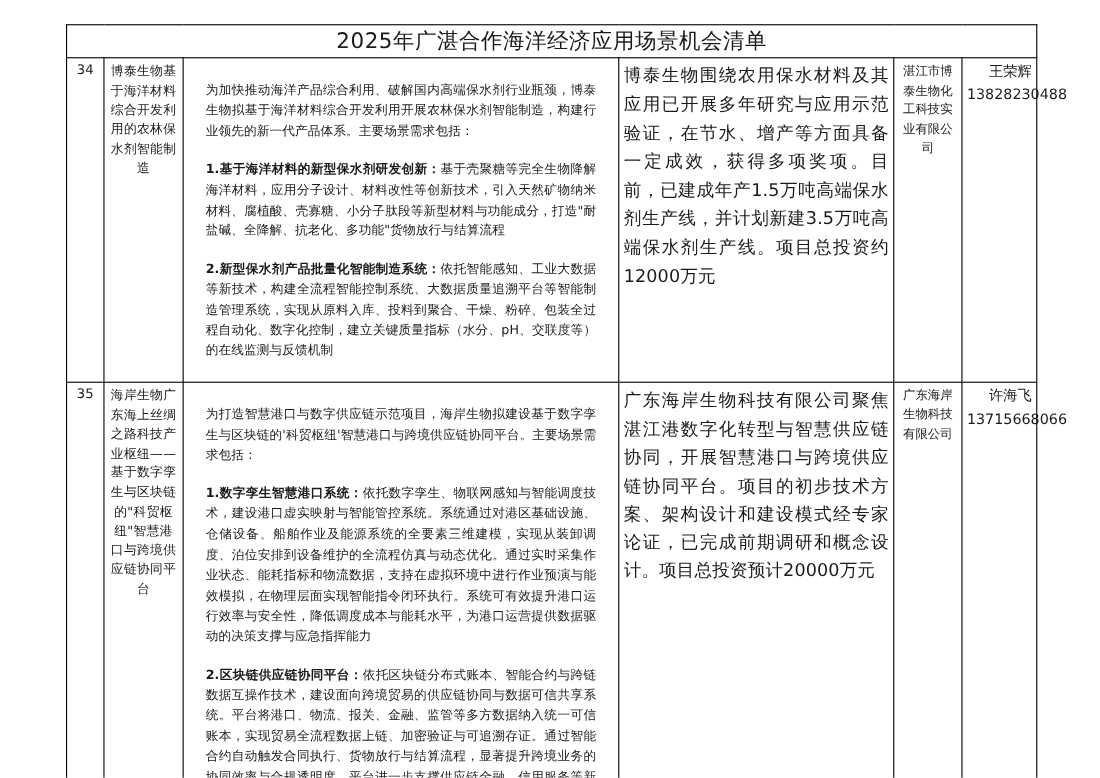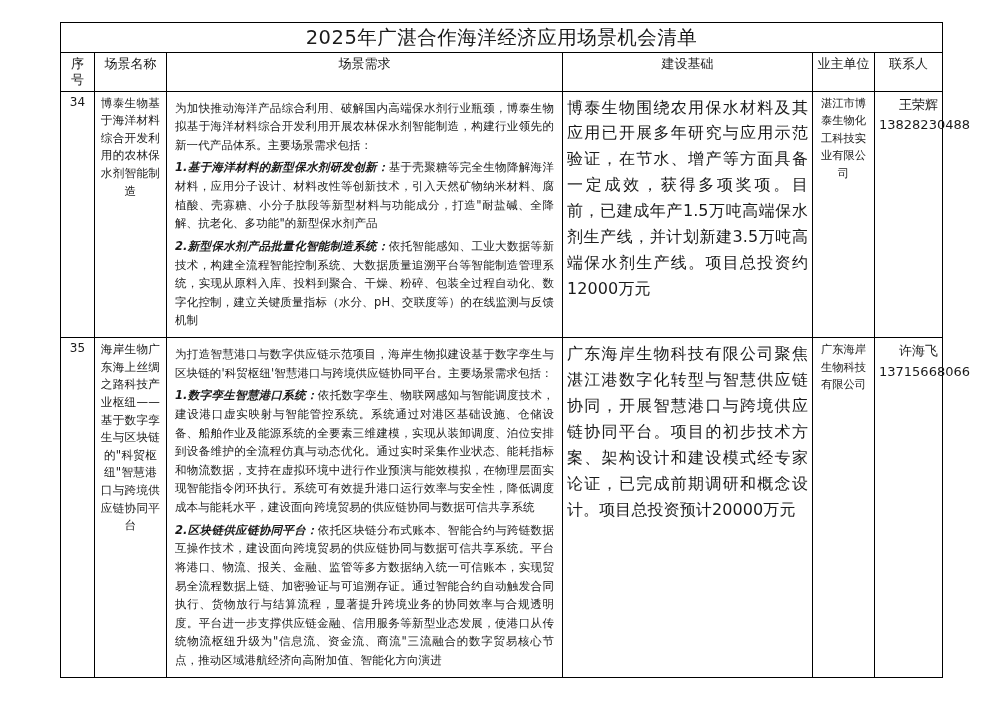--- a/index.html
+++ b/index.html
@@ -96,28 +96,27 @@
     word-break: break-all;
   }
   td.cell-contact {
     text-align: right;
     vertical-align: middle;
     font-size: 13px;
     line-height: 1.6;
     white-space: nowrap;
   }
   .req-p {
-    margin: 4px;
+    margin: 16px;
   }
   .req-p.b-lead {
     margin-top: 0;
   }
   .lead {
     font-weight: bold;
-    font-style: italic;
   }
   .footer {
     position: absolute;
     left: 0;
     right: 0;
     bottom: 14px;
     text-align: center;
     font-size: 11px;
     color: #6f6f6f;
     letter-spacing: 2px;
@@ -137,51 +136,43 @@
       <col class="col-basis">
       <col class="col-owner">
       <col class="col-contact">
     </colgroup>
 
     <tbody>
       <tr>
         <td class="title-cell" colspan="6">2025年广湛合作海洋经济应用场景机会清单</td>
       </tr>
 
-      <tr class="hdr">
-        <td>序号</td>
-        <td>场景名称</td>
-        <td>场景需求</td>
-        <td>建设基础</td>
-        <td>业主单位</td>
-        <td>联系人</td>
-      </tr>
 
       <tr>
         <td class="cell-idx">34</td>
         <td class="cell-name">博泰生物基于海洋材料综合开发利用的农林保水剂智能制造</td>
         <td class="cell-req">
           <p class="req-p">为加快推动海洋产品综合利用、破解国内高端保水剂行业瓶颈，博泰生物拟基于海洋材料综合开发利用开展农林保水剂智能制造，构建行业领先的新一代产品体系。主要场景需求包括：</p>
-          <p class="req-p b-lead"><span class="lead">1.基于海洋材料的新型保水剂研发创新：</span><span>基于壳聚糖等完全生物降解海洋材料，应用分子设计、材料改性等创新技术，引入天然矿物纳米材料、腐植酸、壳寡糖、小分子肽段等新型材料与功能成分，打造"耐盐碱、全降解、抗老化、多功能"的新型保水剂产品</span></p>
+          <p class="req-p b-lead"><span class="lead">1.基于海洋材料的新型保水剂研发创新：</span><span>基于壳聚糖等完全生物降解海洋材料，应用分子设计、材料改性等创新技术，引入天然矿物纳米材料、腐植酸、壳寡糖、小分子肽段等新型材料与功能成分，打造"耐盐碱、全降解、抗老化、多功能"货物放行与结算流程</span></p>
           <p class="req-p b-lead"><span class="lead">2.新型保水剂产品批量化智能制造系统：</span><span>依托智能感知、工业大数据等新技术，构建全流程智能控制系统、大数据质量追溯平台等智能制造管理系统，实现从原料入库、投料到聚合、干燥、粉碎、包装全过程自动化、数字化控制，建立关键质量指标（水分、pH、交联度等）的在线监测与反馈机制</span></p>
         </td>
         <td class="cell-basis">博泰生物围绕农用保水材料及其应用已开展多年研究与应用示范验证，在节水、增产等方面具备一定成效，获得多项奖项。目前，已建成年产1.5万吨高端保水剂生产线，并计划新建3.5万吨高端保水剂生产线。项目总投资约12000万元</td>
         <td class="cell-owner">湛江市博泰生物化工科技实业有限公司</td>
         <td class="cell-contact">
           <div>王荣辉</div>
           <div class="nowrap-num">13828230488</div>
         </td>
       </tr>
 
       <tr>
         <td class="cell-idx">35</td>
         <td class="cell-name">海岸生物广东海上丝绸之路科技产业枢纽——基于数字孪生与区块链的"科贸枢纽"智慧港口与跨境供应链协同平台</td>
         <td class="cell-req">
           <p class="req-p">为打造智慧港口与数字供应链示范项目，海岸生物拟建设基于数字孪生与区块链的'科贸枢纽'智慧港口与跨境供应链协同平台。主要场景需求包括：</p>
-          <p class="req-p b-lead"><span class="lead">1.数字孪生智慧港口系统：</span><span>依托数字孪生、物联网感知与智能调度技术，建设港口虚实映射与智能管控系统。系统通过对港区基础设施、仓储设备、船舶作业及能源系统的全要素三维建模，实现从装卸调度、泊位安排到设备维护的全流程仿真与动态优化。通过实时采集作业状态、能耗指标和物流数据，支持在虚拟环境中进行作业预演与能效模拟，在物理层面实现智能指令闭环执行。系统可有效提升港口运行效率与安全性，降低调度成本与能耗水平，建设面向跨境贸易的供应链协同与数据可信共享系统</span></p>
+          <p class="req-p b-lead"><span class="lead">1.数字孪生智慧港口系统：</span><span>依托数字孪生、物联网感知与智能调度技术，建设港口虚实映射与智能管控系统。系统通过对港区基础设施、仓储设备、船舶作业及能源系统的全要素三维建模，实现从装卸调度、泊位安排到设备维护的全流程仿真与动态优化。通过实时采集作业状态、能耗指标和物流数据，支持在虚拟环境中进行作业预演与能效模拟，在物理层面实现智能指令闭环执行。系统可有效提升港口运行效率与安全性，降低调度成本与能耗水平，为港口运营提供数据驱动的决策支撑与应急指挥能力</span></p>
           <p class="req-p b-lead"><span class="lead">2.区块链供应链协同平台：</span><span>依托区块链分布式账本、智能合约与跨链数据互操作技术，建设面向跨境贸易的供应链协同与数据可信共享系统。平台将港口、物流、报关、金融、监管等多方数据纳入统一可信账本，实现贸易全流程数据上链、加密验证与可追溯存证。通过智能合约自动触发合同执行、货物放行与结算流程，显著提升跨境业务的协同效率与合规透明度。平台进一步支撑供应链金融、信用服务等新型业态发展，使港口从传统物流枢纽升级为"信息流、资金流、商流"三流融合的数字贸易核心节点，推动区域港航经济向高附加值、智能化方向演进</span></p>
         </td>
         <td class="cell-basis">广东海岸生物科技有限公司聚焦湛江港数字化转型与智慧供应链协同，开展智慧港口与跨境供应链协同平台。项目的初步技术方案、架构设计和建设模式经专家论证，已完成前期调研和概念设计。项目总投资预计20000万元</td>
         <td class="cell-owner">广东海岸生物科技有限公司</td>
         <td class="cell-contact">
           <div>许海飞</div>
           <div class="nowrap-num">13715668066</div>
         </td>
       </tr>
     </tbody>

